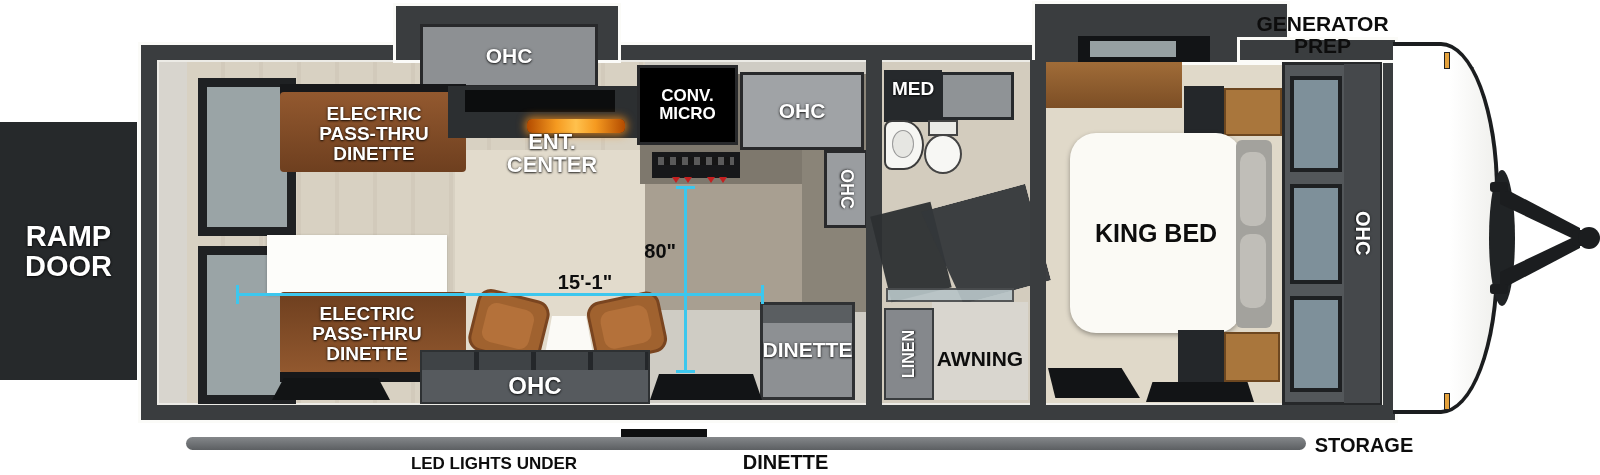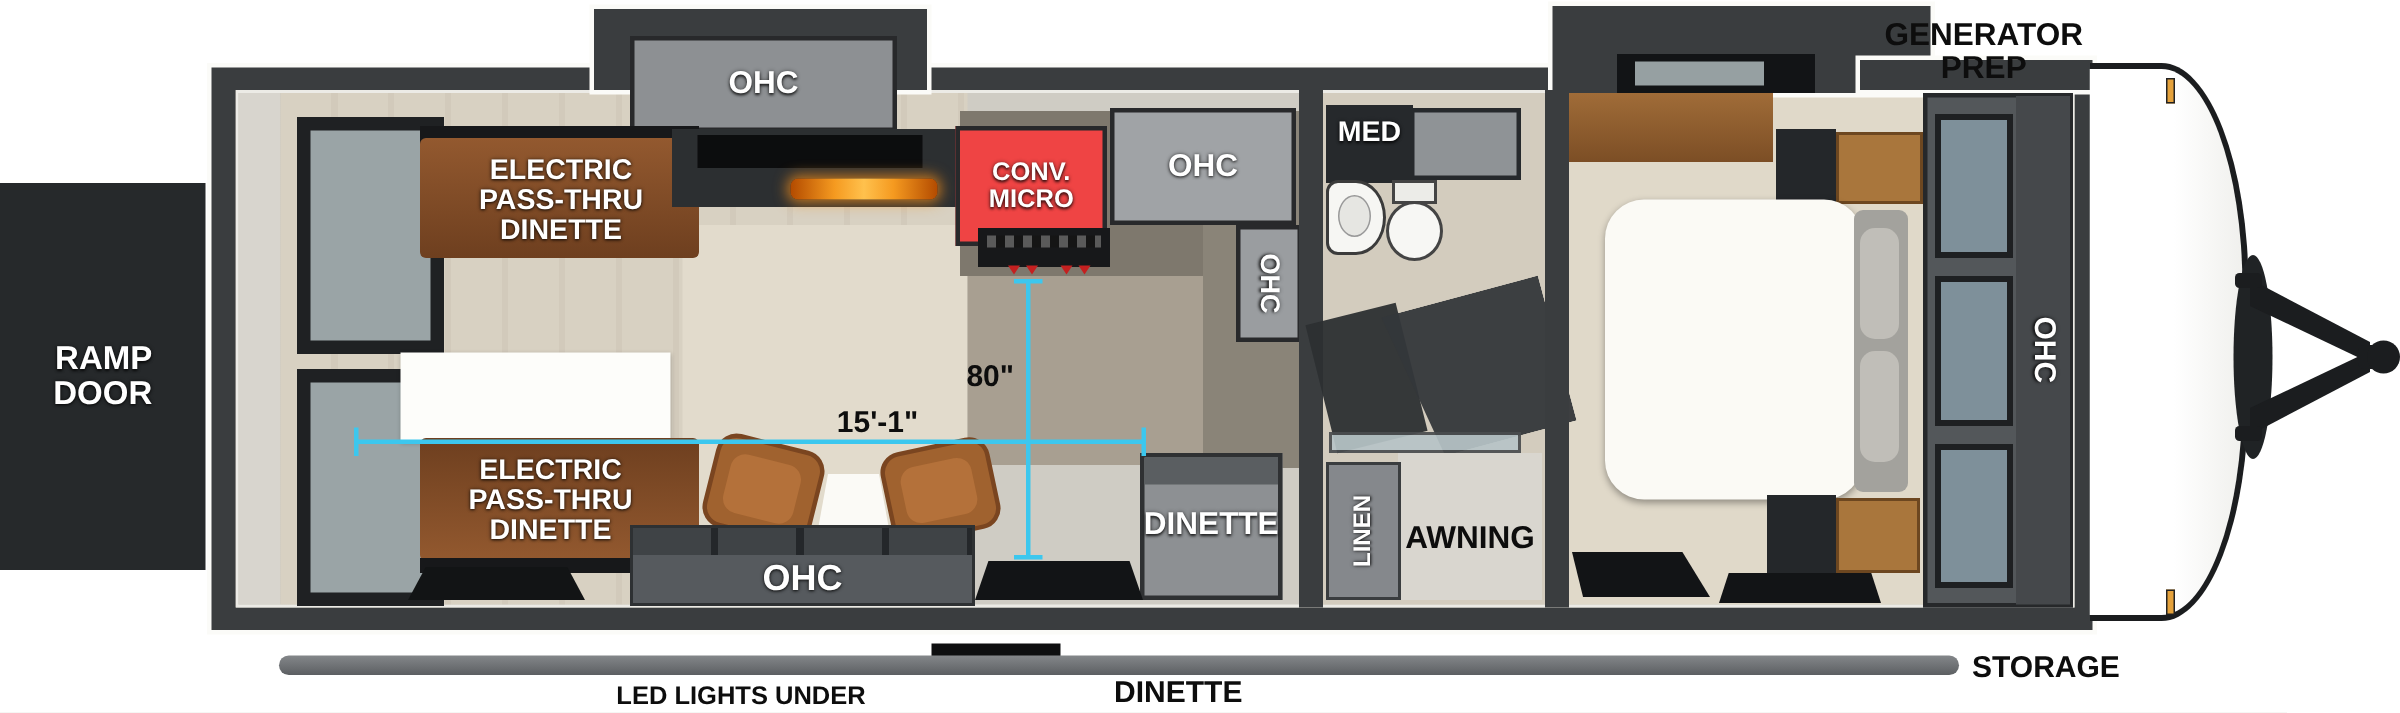--- a/index.html
+++ b/index.html
@@ -18,21 +18,21 @@
   .tri{width:0;height:0;border-left:4px solid transparent;border-right:4px solid transparent;
        border-top:6px solid #c42020;}
   .cyan{background:#3cc7ee;}
 </style>
 </head>
 <body>
 
 <div id="stage">
 
   <div class="flexc" style="left:0;top:122px;width:137px;height:258px;background:#26292b;">
-    <div class="wl pre" style="position:static;font-size:22px;text-align:right;">RAMP
+    <div class="wl pre" style="position:static;font-size:29px;">RAMP
 DOOR</div>
   </div>
 
   <div class="wall" style="left:141px;top:45px;width:1254px;height:375px;"></div>
 
   <div style="left:157px;top:60px;width:1226px;height:345px;background:#cfccc4;box-shadow:inset 0 0 0 2px #ecebe6;"></div>
 
   <div style="left:159px;top:62px;width:28px;height:341px;background:#d8d5ce;"></div>
 
   <div style="left:187px;top:62px;width:458px;height:341px;
@@ -87,41 +87,43 @@
   <div style="left:280px;top:372px;width:186px;height:10px;background:#17181a;"></div>
   <div class="wl pre" style="left:283px;top:304px;width:168px;font-size:19px;">ELECTRIC
 PASS-THRU
 DINETTE</div>
 
   <div style="left:448px;top:86px;width:196px;height:52px;background:#2c2f31;"></div>
   <div style="left:465px;top:90px;width:150px;height:22px;background:#0c0d0e;"></div>
   <div style="left:527px;top:119px;width:98px;height:14px;border-radius:5px;
               background:linear-gradient(90deg,#b34b00,#f59a20 30%,#ffc14d 50%,#f59a20 70%,#b34b00);
               box-shadow:0 0 9px 2px rgba(240,140,26,.8);"></div>
+  <div class="wl pre" style="left:488px;top:131px;width:128px;font-size:22px;">ENT.
+CENTER</div>
 
   <div style="left:472px;top:294px;width:74px;height:64px;background:#a0622f;border:3px solid #7a4520;
               border-radius:14px;transform:rotate(14deg);"></div>
   <div style="left:484px;top:306px;width:48px;height:40px;background:#b4713a;border-radius:10px;transform:rotate(14deg);"></div>
   <div style="left:544px;top:316px;width:50px;height:44px;background:#fbfaf6;
               clip-path:polygon(16% 0,84% 0,100% 100%,0 100%);filter:drop-shadow(0 1px 2px rgba(0,0,0,.3));"></div>
   <div style="left:590px;top:296px;width:74px;height:62px;background:#a0622f;border:3px solid #7a4520;
               border-radius:14px;transform:rotate(-12deg);"></div>
   <div style="left:602px;top:308px;width:48px;height:38px;background:#b4713a;border-radius:10px;transform:rotate(-12deg);"></div>
 
   <div style="left:420px;top:350px;width:230px;height:54px;background:#565a5e;border:2px solid #2e3133;"></div>
   <div style="left:422px;top:352px;width:226px;height:18px;
               background:repeating-linear-gradient(90deg,#3f4346 0 52px,#24272a 52px 57px);"></div>
   <div class="wl" style="left:420px;top:372px;width:230px;font-size:24px;">OHC</div>
   <div style="left:272px;top:378px;width:118px;height:22px;background:#121415;
               clip-path:polygon(10% 0,90% 0,100% 100%,0 100%);"></div>
 
   <div style="left:640px;top:74px;width:228px;height:110px;background:#7e786d;"></div>
   <div style="left:802px;top:74px;width:66px;height:238px;background:#8a8478;"></div>
 
-  <div class="cab flexc" style="left:637px;top:84px;width:101px;height:80px;background:#ef4444;">
+  <div class="cab flexc" style="left:637px;top:65px;width:101px;height:80px;background:#000000;">
     <div class="wl pre" style="position:static;font-size:17px;">CONV.
 MICRO</div>
   </div>
   <div class="cab flexc" style="left:740px;top:72px;width:124px;height:78px;background:#a0a3a6;">
     <div class="wl" style="position:static;font-size:21px;">OHC</div>
   </div>
   <div class="cab flexc" style="left:824px;top:150px;width:44px;height:78px;background:#9a9da0;">
     <div class="wl vert" style="position:static;font-size:18px;">OHC</div>
   </div>
 
@@ -163,20 +165,21 @@
 
   <div style="left:1046px;top:62px;width:136px;height:46px;background:linear-gradient(180deg,#a06c38,#7c4e25);"></div>
   <div style="left:1184px;top:86px;width:40px;height:50px;background:#24272a;"></div>
   <div style="left:1224px;top:88px;width:58px;height:48px;background:#a9763c;border:2px solid #6d4720;"></div>
 
   <div style="left:1070px;top:133px;width:172px;height:200px;background:#fbfaf5;border-radius:26px;
               box-shadow:0 2px 5px rgba(0,0,0,.35);"></div>
   <div style="left:1236px;top:140px;width:36px;height:188px;background:#a3a29d;border-radius:6px;"></div>
   <div style="left:1240px;top:152px;width:26px;height:74px;background:#c0beb8;border-radius:10px;"></div>
   <div style="left:1240px;top:234px;width:26px;height:74px;background:#c0beb8;border-radius:10px;"></div>
+  <div class="bl" style="left:1070px;top:219px;width:172px;font-size:25px;">KING BED</div>
 
   <div style="left:1178px;top:330px;width:46px;height:52px;background:#24272a;"></div>
   <div style="left:1224px;top:332px;width:56px;height:50px;background:#a9763c;border:2px solid #6d4720;"></div>
   <div style="left:1048px;top:368px;width:92px;height:30px;background:#121416;
               clip-path:polygon(0 0,80% 0,100% 100%,8% 100%);"></div>
   <div style="left:1146px;top:382px;width:108px;height:20px;background:#121416;
               clip-path:polygon(6% 0,94% 0,100% 100%,0 100%);"></div>
 
   <div style="left:1282px;top:62px;width:100px;height:343px;background:#53575a;border:3px solid #26282a;"></div>
   <div style="left:1290px;top:76px;width:52px;height:96px;background:#7e909a;border:4px solid #1e2022;"></div>

